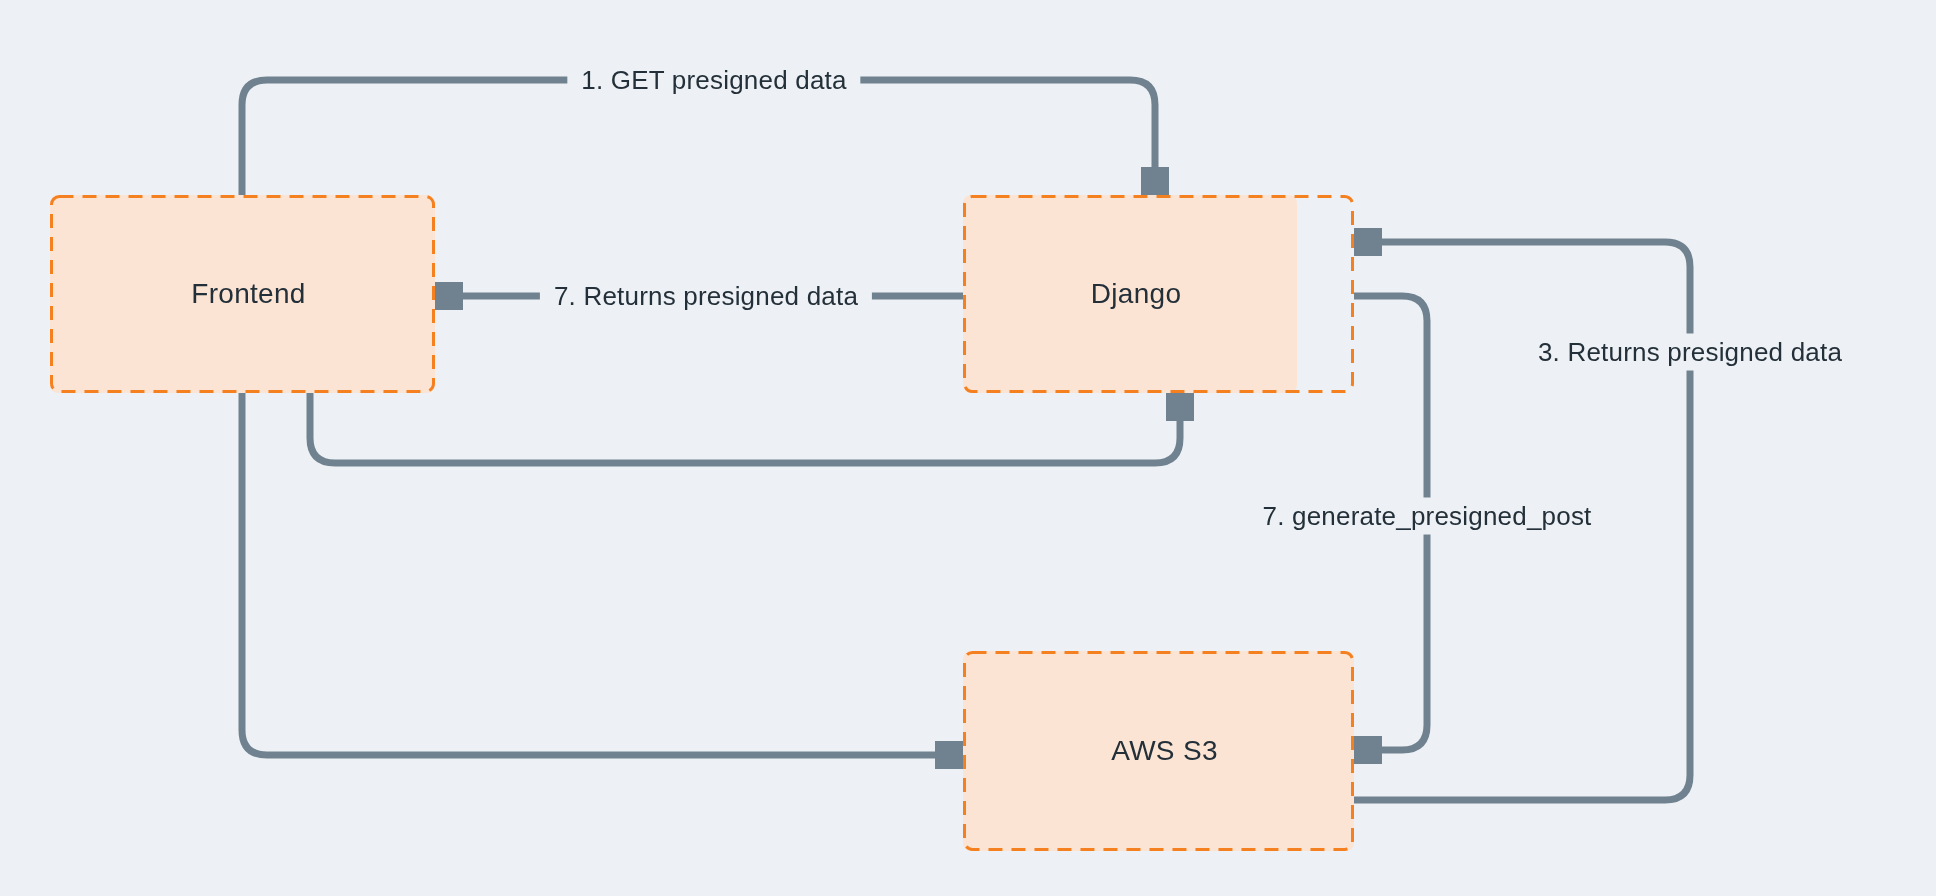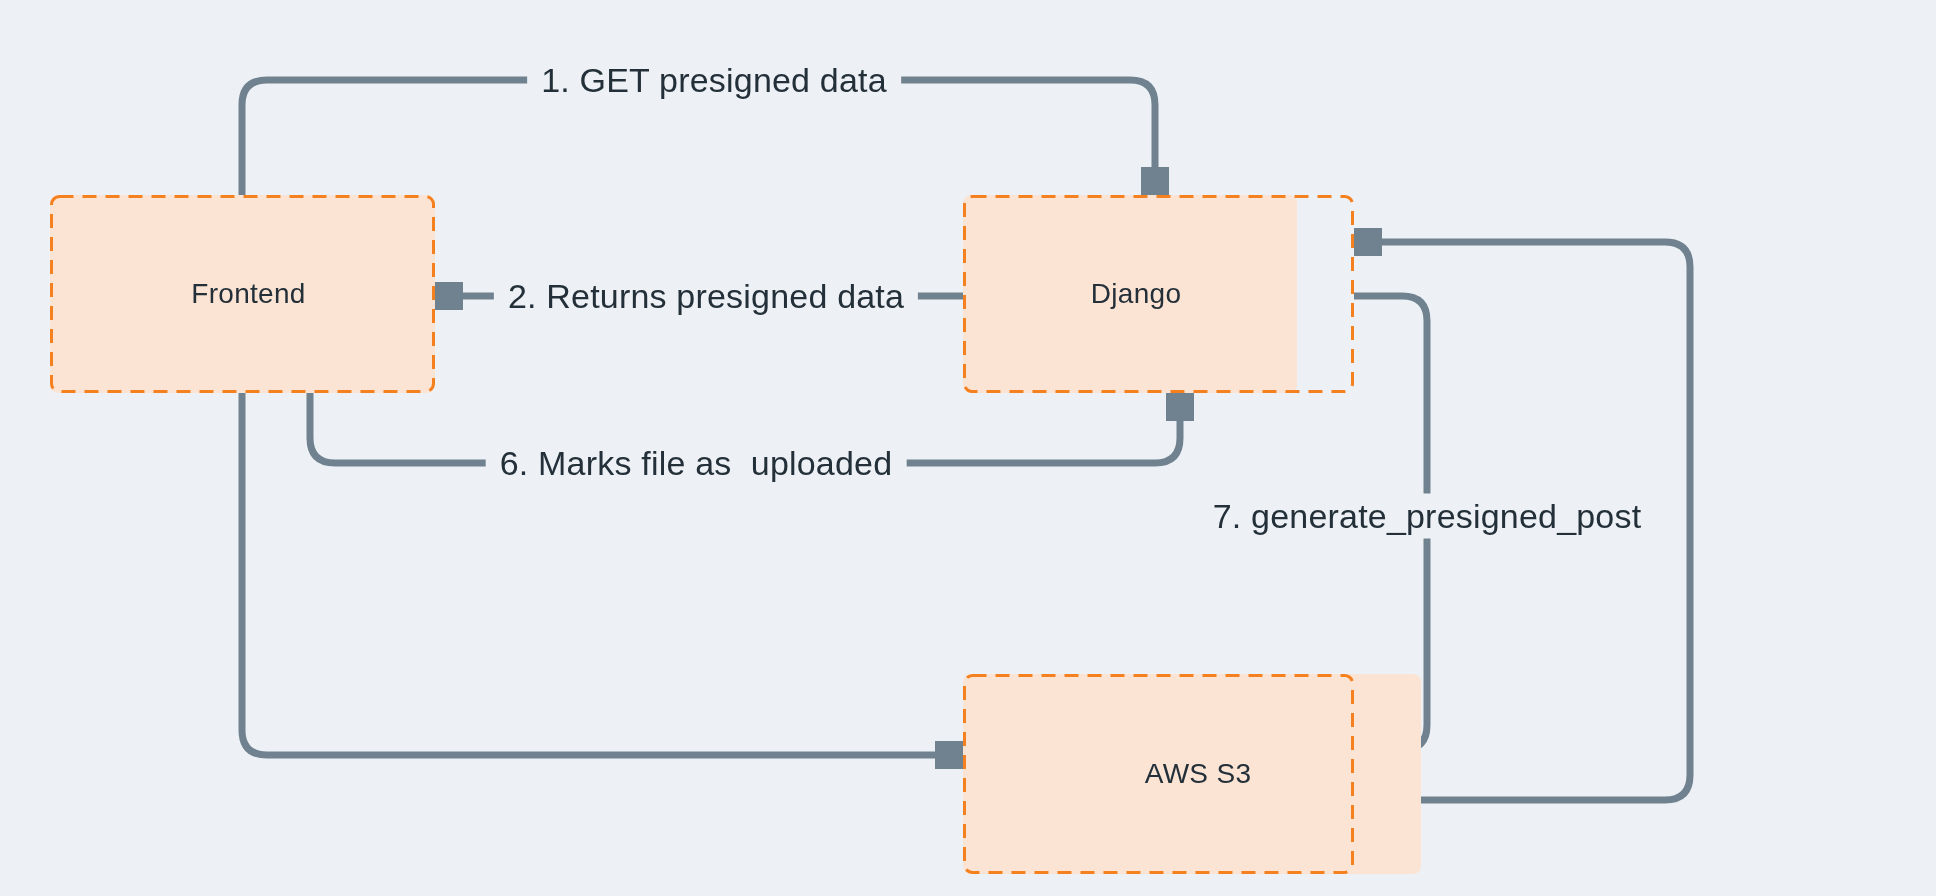--- a/index.html
+++ b/index.html
@@ -51,28 +51,28 @@
     stroke:var(--node-border);
     stroke-width:3;
     stroke-dasharray:14 9;
   }
   .node .node-label{position:relative;}
   .edge-label{
     position:absolute;
     transform:translate(-50%,-50%);
     background:var(--bg);
     padding:3px 14px;
-    font-size:34px;
+    font-size:26px;
     letter-spacing:.2px;
     color:var(--text);
     white-space:pre;
   }
   #node-frontend{left:50px;top:195px;width:385px;height:198px;}
   #node-django{left:963px;top:195px;width:334px;height:198px;}
-  #node-aws-s3{left:963px;top:651px;width:458px;height:200px;margin-top:23px;}
+  #node-aws-s3{left:963px;top:651px;width:391px;height:200px;}
   #edge-label-1{left:714px;top:80px;}
   #edge-label-2{left:1427px;top:516px;}
   #edge-label-3{left:1690px;top:352px;}
   #edge-label-4{left:706px;top:296px;}
   #edge-label-5{left:621px;top:755px;}
   #edge-label-6{left:696px;top:463px;}
 </style>
 </head>
 <body>
 
@@ -114,16 +114,16 @@
 
   <div class="node" id="node-aws-s3">
     <svg class="node-border" width="391" height="200">
       <rect x="1.5" y="1.5" width="388" height="197" rx="8"></rect>
     </svg>
     <span class="node-label">AWS S3</span>
   </div>
 
   <div class="edge-label" id="edge-label-1">1. GET presigned data</div>
   <div class="edge-label" id="edge-label-2">7. generate_presigned_post</div>
-  <div class="edge-label" id="edge-label-4">2. Returns presigned data</div>
-  <div class="edge-label" id="edge-label-6">6. Marks file as  uploaded</div>
+  <div class="edge-label" id="edge-label-3">3. Returns presigned data</div>
+  <div class="edge-label" id="edge-label-4">7. Returns presigned data</div>
 
 </div>
 
 </body></html>

